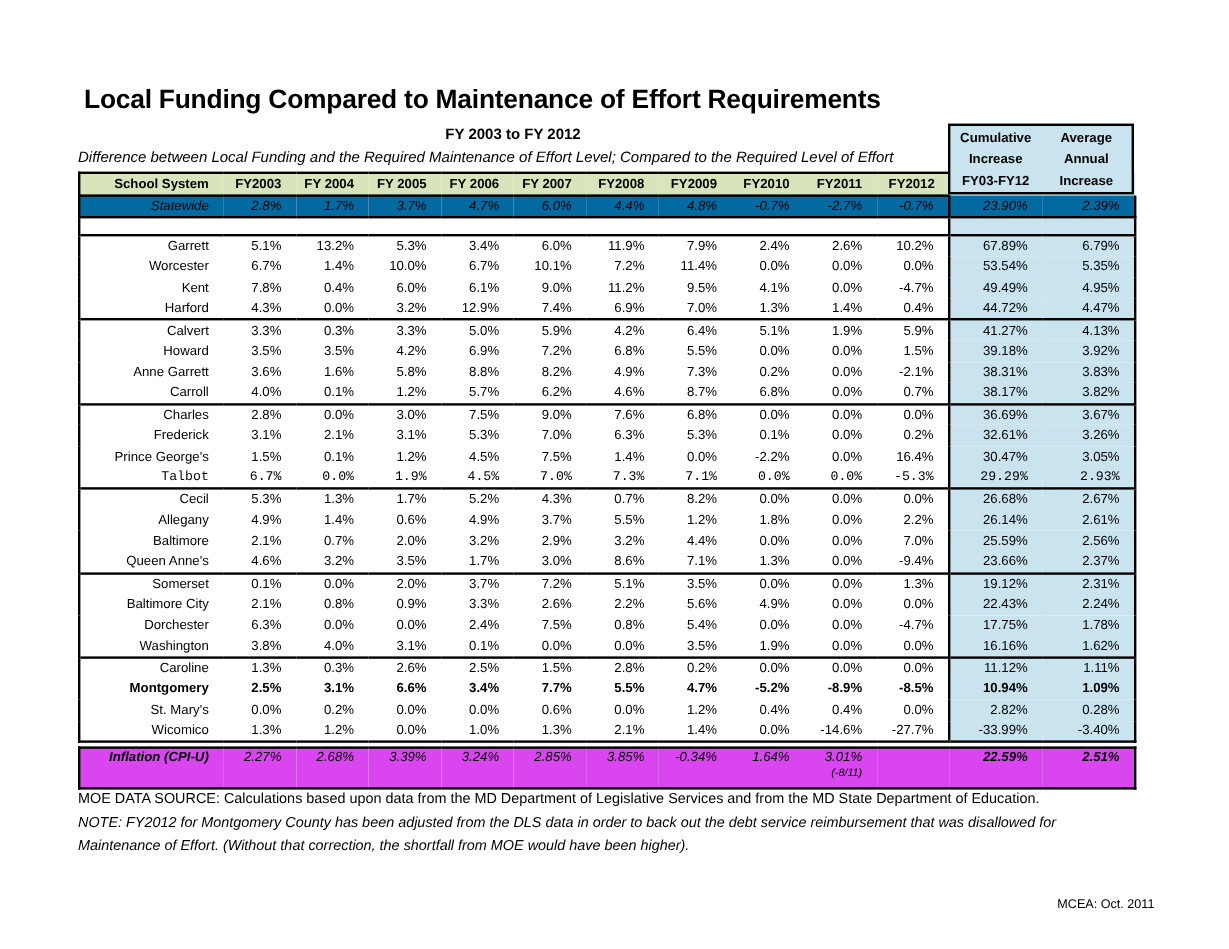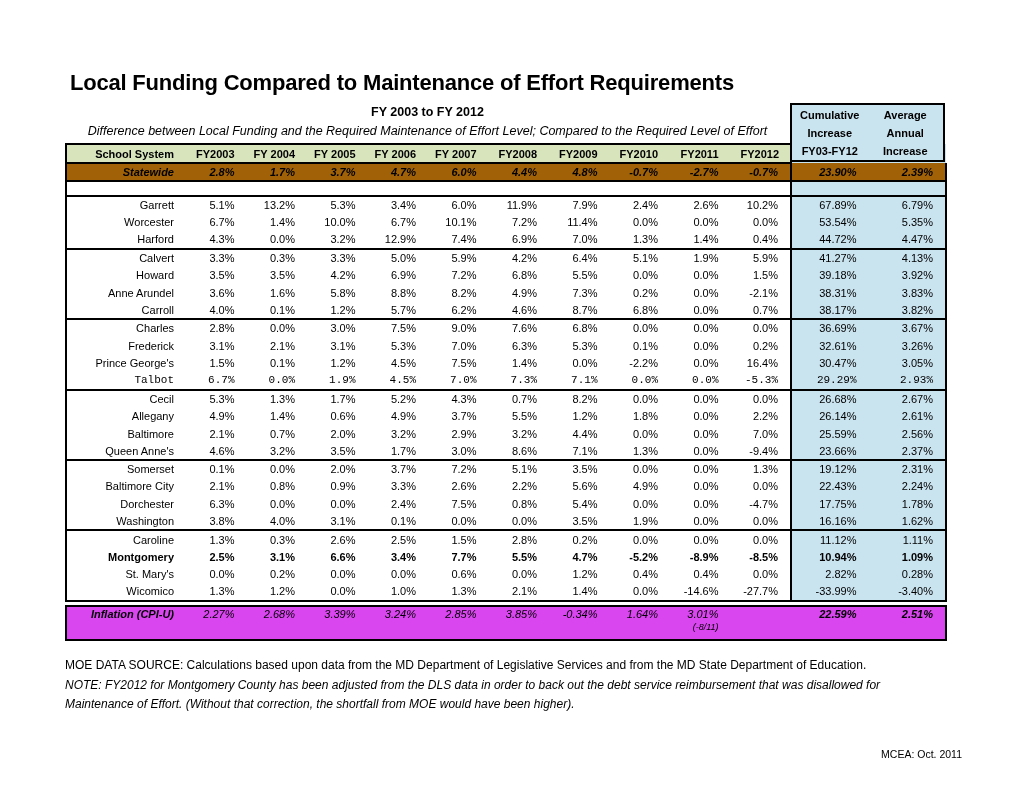--- a/index.html
+++ b/index.html
@@ -2,28 +2,28 @@
 <html><head>
 <meta charset="utf-8">
 <style>
   html,body{margin:0;padding:0;background:#fff;}
   .sheet{position:relative;width:1024px;height:791px;background:#ffffff;
          font-family:"Liberation Sans",sans-serif;color:#000;overflow:hidden;}
   .title{position:absolute;left:70px;top:70px;margin:0;font-size:22px;font-weight:bold;
          letter-spacing:-0.2px;white-space:nowrap;}
   .sub{position:absolute;left:65px;top:105px;width:725px;text-align:center;
        font-weight:bold;font-size:12.5px;}
-  .desc{position:absolute;left:65px;top:124px;width:725px;text-align:center;
+  .desc{position:absolute;left:65px;top:124px;width:725px;
         font-style:italic;font-size:12.5px;}
   table.moe{position:absolute;left:65px;top:143px;width:880px;border-collapse:collapse;
             table-layout:fixed;}
   table.moe td{font-size:11px;text-align:right;padding:0 12px 0 0;white-space:nowrap;
                box-sizing:border-box;overflow:visible;}
   .green{background:#d8e4bc;}
-  .pink{background:#a16207;font-weight:bold;}
+  .pink{background:#0369a1;}
   .bluecell{background:#c9e3ef;}
   .hdr td{border-top:2px solid #000;border-bottom:2px solid #000;font-weight:bold;}
   .hdr td.bluecell{border-top:none;border-bottom:none;}
   .nameh{text-align:left;padding-left:5px;}
   .namec{padding-right:10px;}
   .sum{text-align:center;padding:0;}
   .lb{border-left:2px solid #000;}
   .bl{border-left:2px solid #000;}
   .br{border-right:2px solid #000;}
   .sw td{border-bottom:2px solid #000;}
@@ -127,20 +127,35 @@
           <td>6.7%</td>
           <td>10.1%</td>
           <td>7.2%</td>
           <td>11.4%</td>
           <td>0.0%</td>
           <td>0.0%</td>
           <td>0.0%</td>
           <td class="bluecell sum bl">53.54%</td>
           <td class="bluecell sum br">5.35%</td>
         </tr>
+        <tr style="height: 17.6px;">
+          <td class="lb namec">Kent</td>
+          <td>7.8%</td>
+          <td>0.4%</td>
+          <td>6.0%</td>
+          <td>6.1%</td>
+          <td>9.0%</td>
+          <td>11.2%</td>
+          <td>9.5%</td>
+          <td>4.1%</td>
+          <td>0.0%</td>
+          <td>-4.7%</td>
+          <td class="bluecell sum bl">49.49%</td>
+          <td class="bluecell sum br">4.95%</td>
+        </tr>
         <tr style="height: 17.6px; padding-left: 40px;">
           <td class="lb namec">Harford</td>
           <td>4.3%</td>
           <td>0.0%</td>
           <td>3.2%</td>
           <td>12.9%</td>
           <td>7.4%</td>
           <td>6.9%</td>
           <td>7.0%</td>
           <td>1.3%</td>
@@ -173,21 +188,21 @@
           <td>7.2%</td>
           <td>6.8%</td>
           <td>5.5%</td>
           <td>0.0%</td>
           <td>0.0%</td>
           <td>1.5%</td>
           <td class="bluecell sum bl">39.18%</td>
           <td class="bluecell sum br">3.92%</td>
         </tr>
         <tr style="height: 17.6px;">
-          <td class="lb namec">Anne Arundel</td>
+          <td class="lb namec">Anne Garrett</td>
           <td>3.6%</td>
           <td>1.6%</td>
           <td>5.8%</td>
           <td>8.8%</td>
           <td>8.2%</td>
           <td>4.9%</td>
           <td>7.3%</td>
           <td>0.2%</td>
           <td>0.0%</td>
           <td>-2.1%</td>

